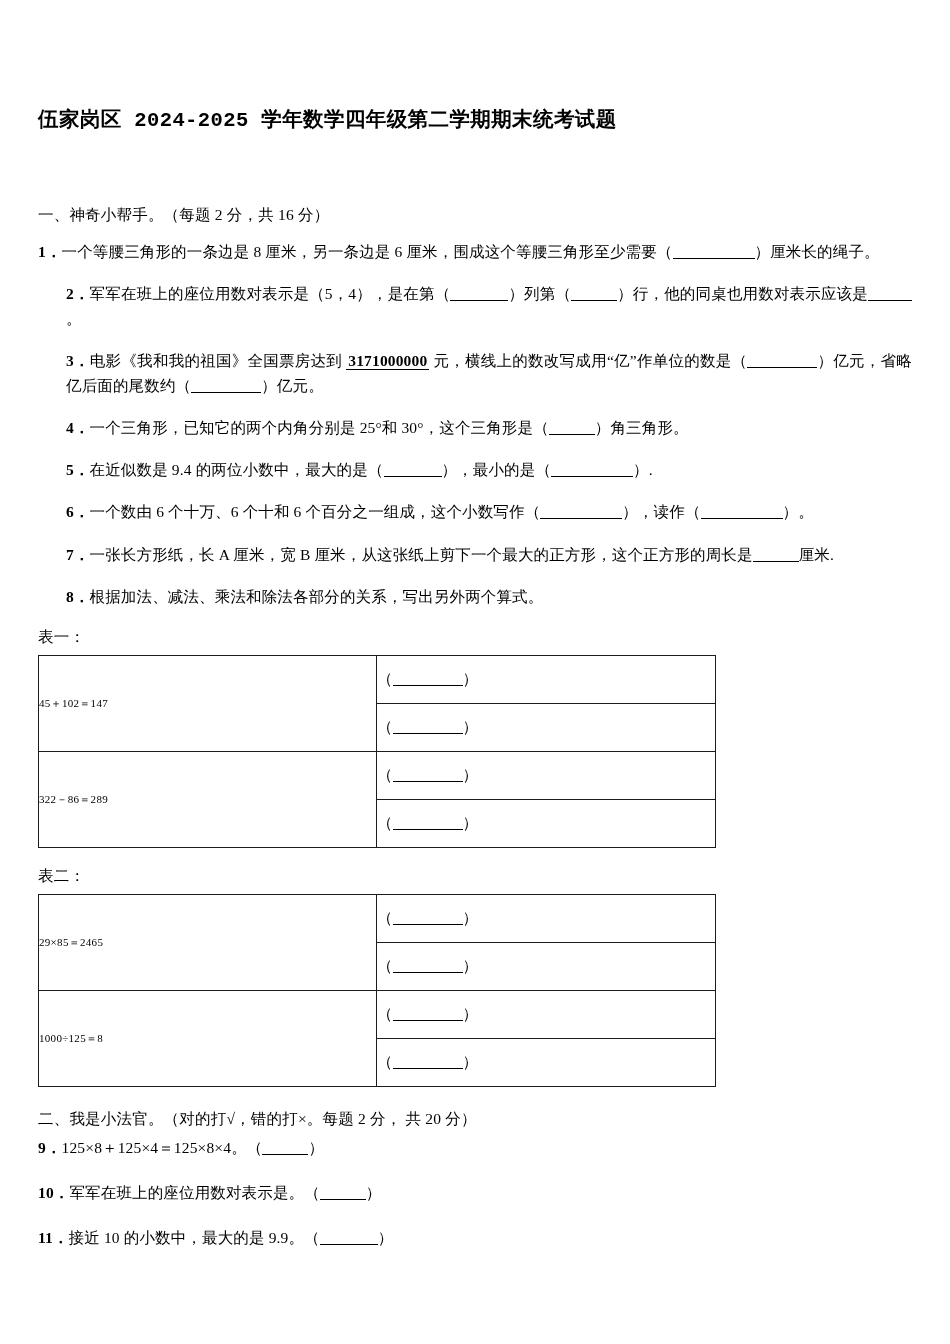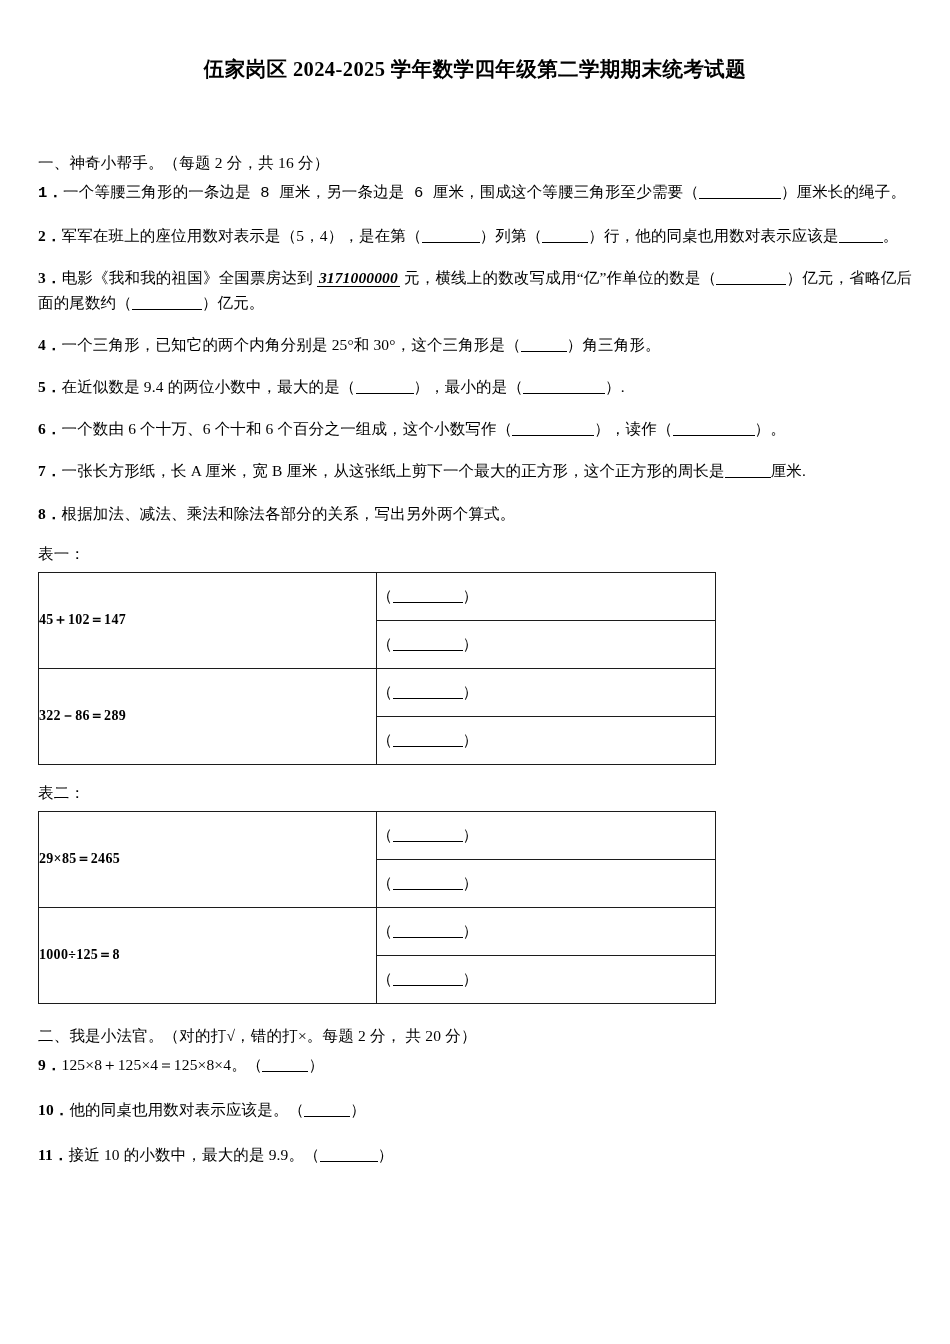--- a/index.html
+++ b/index.html
@@ -17,68 +17,67 @@
     overflow: hidden;
   }
   .page {
     width: 950px;
     height: 1344px;
     box-sizing: border-box;
     padding: 0 38px;
     position: relative;
   }
   .doc-title {
-    text-align: center;
-    font-family: Liberation Serif, serif;
+    text-align: left;
+    font-family: Liberation Mono, monospace;
     font-weight: bold;
     font-size: 20.5px;
     letter-spacing: 0.4px;
     margin: 0;
-    padding-top: 56px;
+    padding-top: 108px;
     line-height: 1.3;
   }
   .section-head {
     font-size: 15.5px;
     line-height: 1.55;
     margin-top: 68px;
     letter-spacing: 0.2px;
     font-family: Liberation Serif, serif;
   }
   .section-head.tight {
     margin-top: 20px;
   }
   .q {
     font-size: 15.5px;
     line-height: 1.62;
     margin-top: 7px;
     letter-spacing: 0.15px;
     text-align: justify;
     text-justify: inter-ideograph;
   }
-  .q.first { margin-top: 6px; font-family: Liberation Mono, monospace; }
-  .q.spaced { margin-top: 17px; }
+  .q.first { margin-top: 12px; }
+  .q.spaced { margin-top: 17px; margin-left: 28px; }
   .q.tf { margin-top: 20px; }
   .q.tf-first { margin-top: 4px; }
   b, .num { font-weight: bold; }
   .blank {
     display: inline-block;
     border-bottom: 1.4px solid #000;
     vertical-align: -2px;
     height: 0.95em;
   }
   .bk-s  { width: 46px; }
   .bk-m  { width: 58px; }
   .bk-l  { width: 70px; }
   .bk-xl { width: 82px; }
   .bk-tail { width: 22px; }
   .ul-num {
     border-bottom: 1.4px solid #000;
     font-weight: bold;
     padding: 0 2px;
-    font-style: italic;
   }
   .tbl-label {
     font-size: 15.5px;
     margin-top: 18px;
     margin-bottom: 7px;
     letter-spacing: 0.2px;
   }
   table.grid {
     border-collapse: collapse;
     width: 675px;
@@ -86,22 +85,22 @@
     margin: 0;
   }
   table.grid td {
     border: 1.4px solid #1c1c1c;
     padding: 0;
     vertical-align: middle;
   }
   td.expr {
     width: 337px;
     padding-left: 16px;
-    font-size: 14px;
-    font-weight: bold;
+    font-size: 11px;
+    font-weight: normal;
     height: 94px;
     letter-spacing: 0.3px;
   }
   td.ansc {
     width: 338px;
     height: 47px;
     padding-left: 42px;
     font-size: 15.5px;
   }
   .paren-blank .blank { width: 70px; }
@@ -189,21 +188,21 @@
     </tbody>
   </table>
 
   <div class="section-head tight">二、我是小法官。（对的打√，错的打×。每题 2 分， 共 20 分）</div>
 
   <div class="q tf-first">
     <span class="num">9．</span><span>125×8＋125×4＝125×8×4。（</span><span class="blank bk-s"></span><span>）</span>
   </div>
 
   <div class="q tf">
-    <span class="num">10．</span><span>他的同桌也用数对表示应该是。（</span><span class="blank bk-s"></span><span>）</span>
+    <span class="num">10．</span><span>军军在班上的座位用数对表示是。（</span><span class="blank bk-s"></span><span>）</span>
   </div>
 
   <div class="q tf">
     <span class="num">11．</span><span>接近 10 的小数中，最大的是 9.9。（</span><span class="blank bk-m"></span><span>）</span>
   </div>
 
 
 </div>
 
 </body></html>

